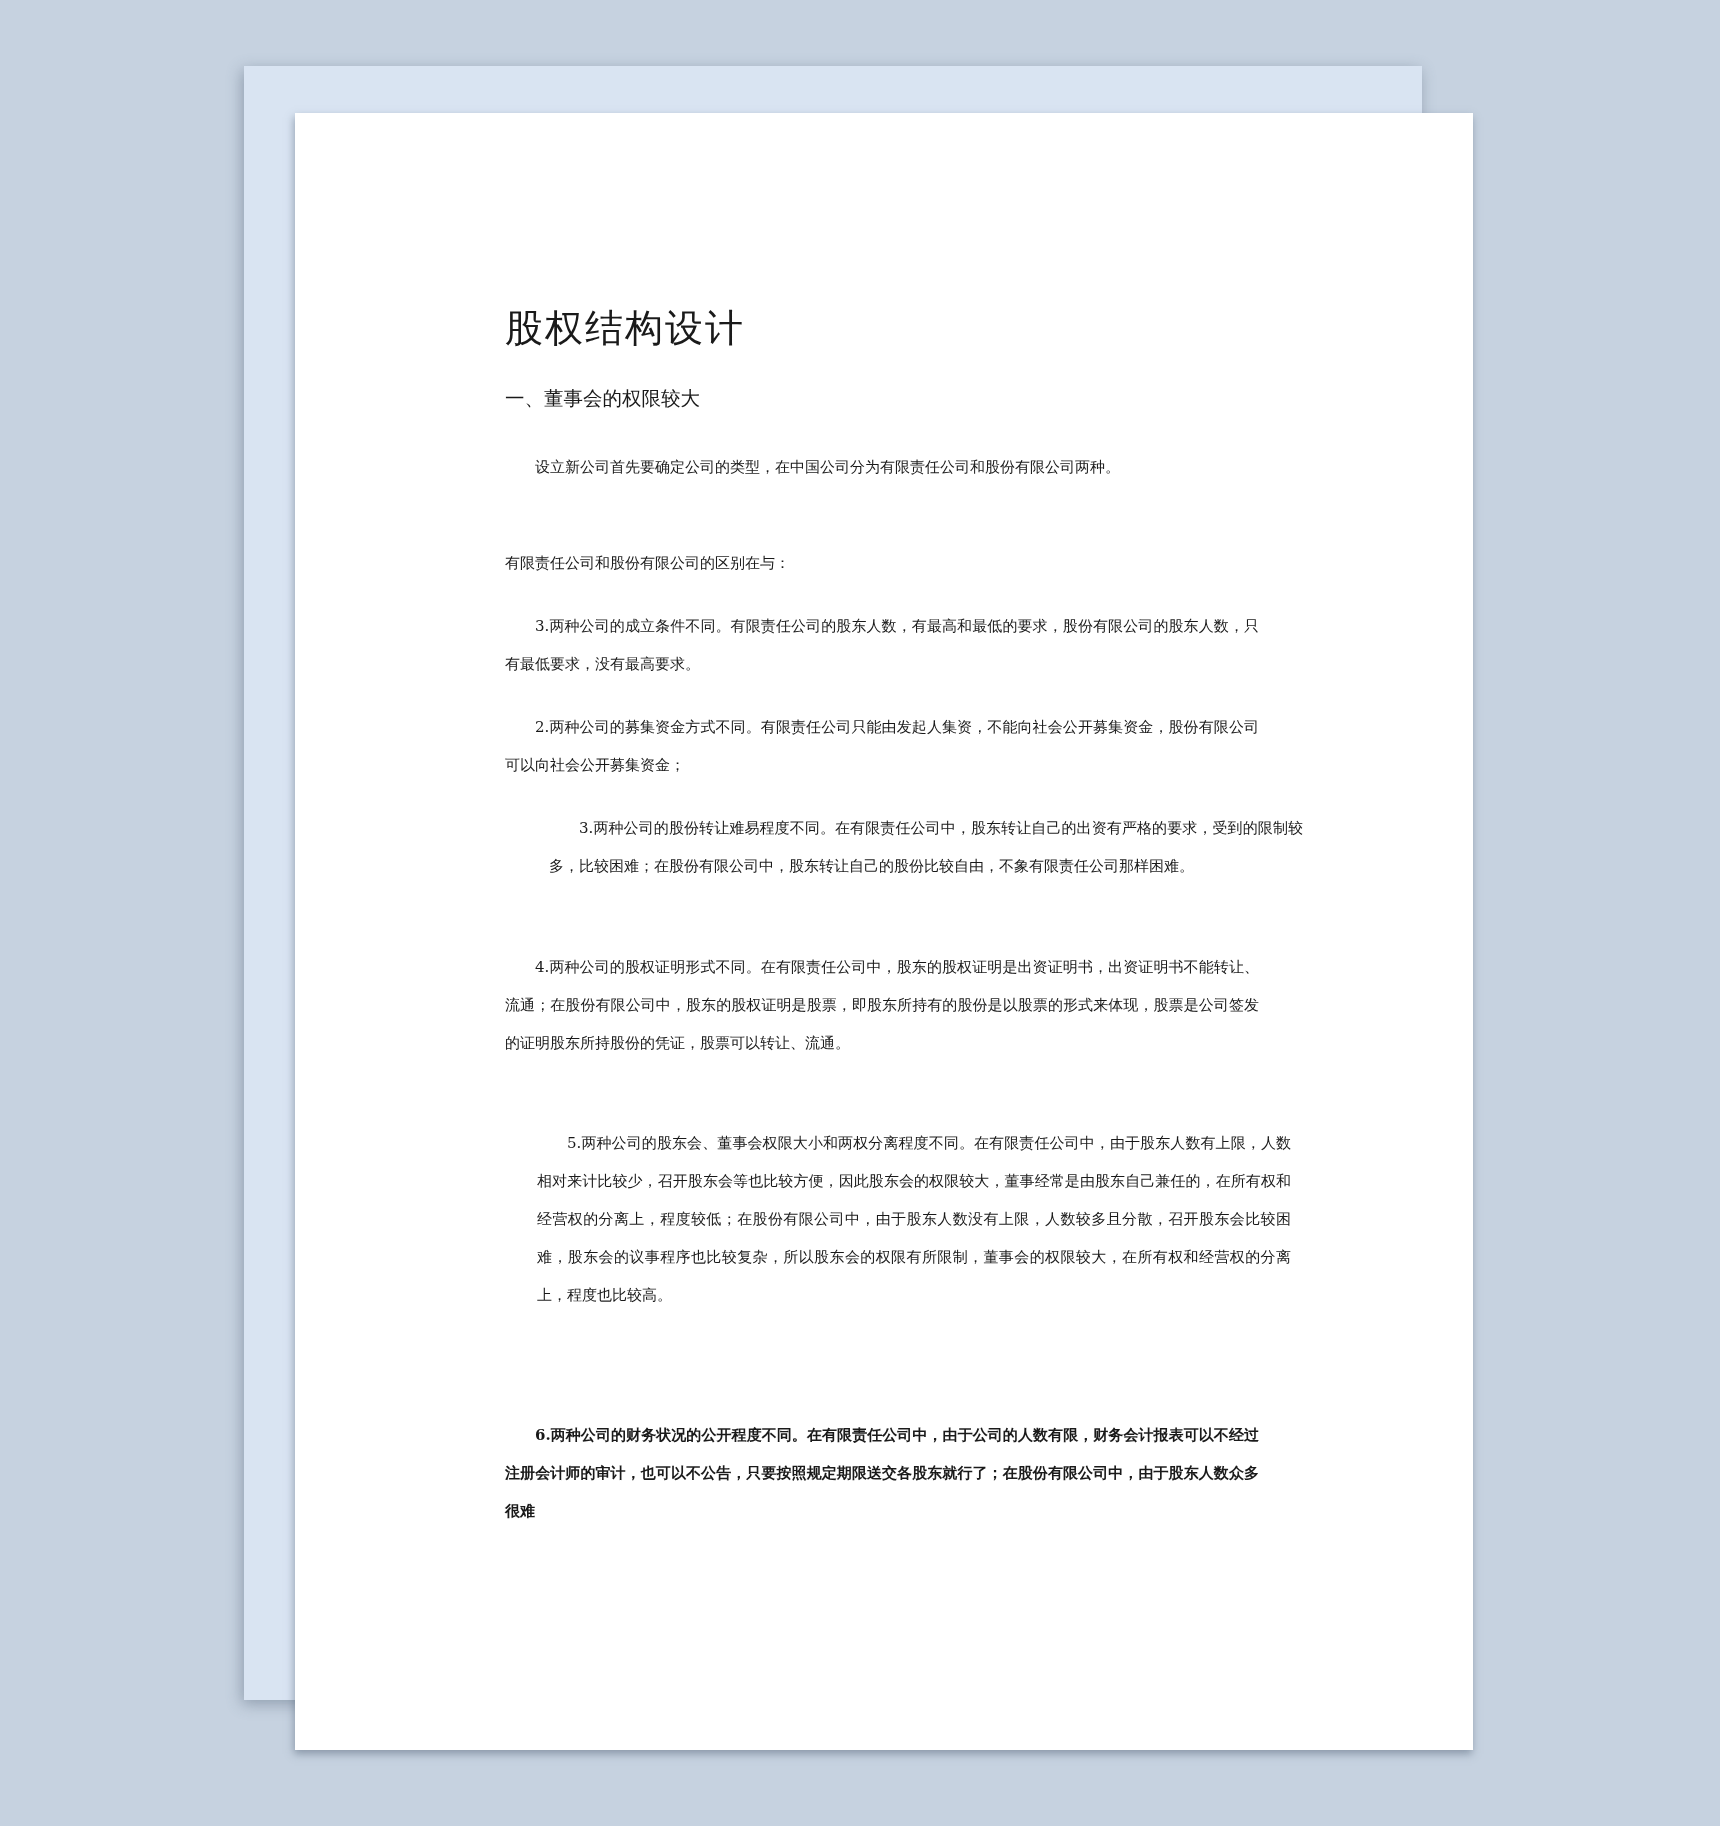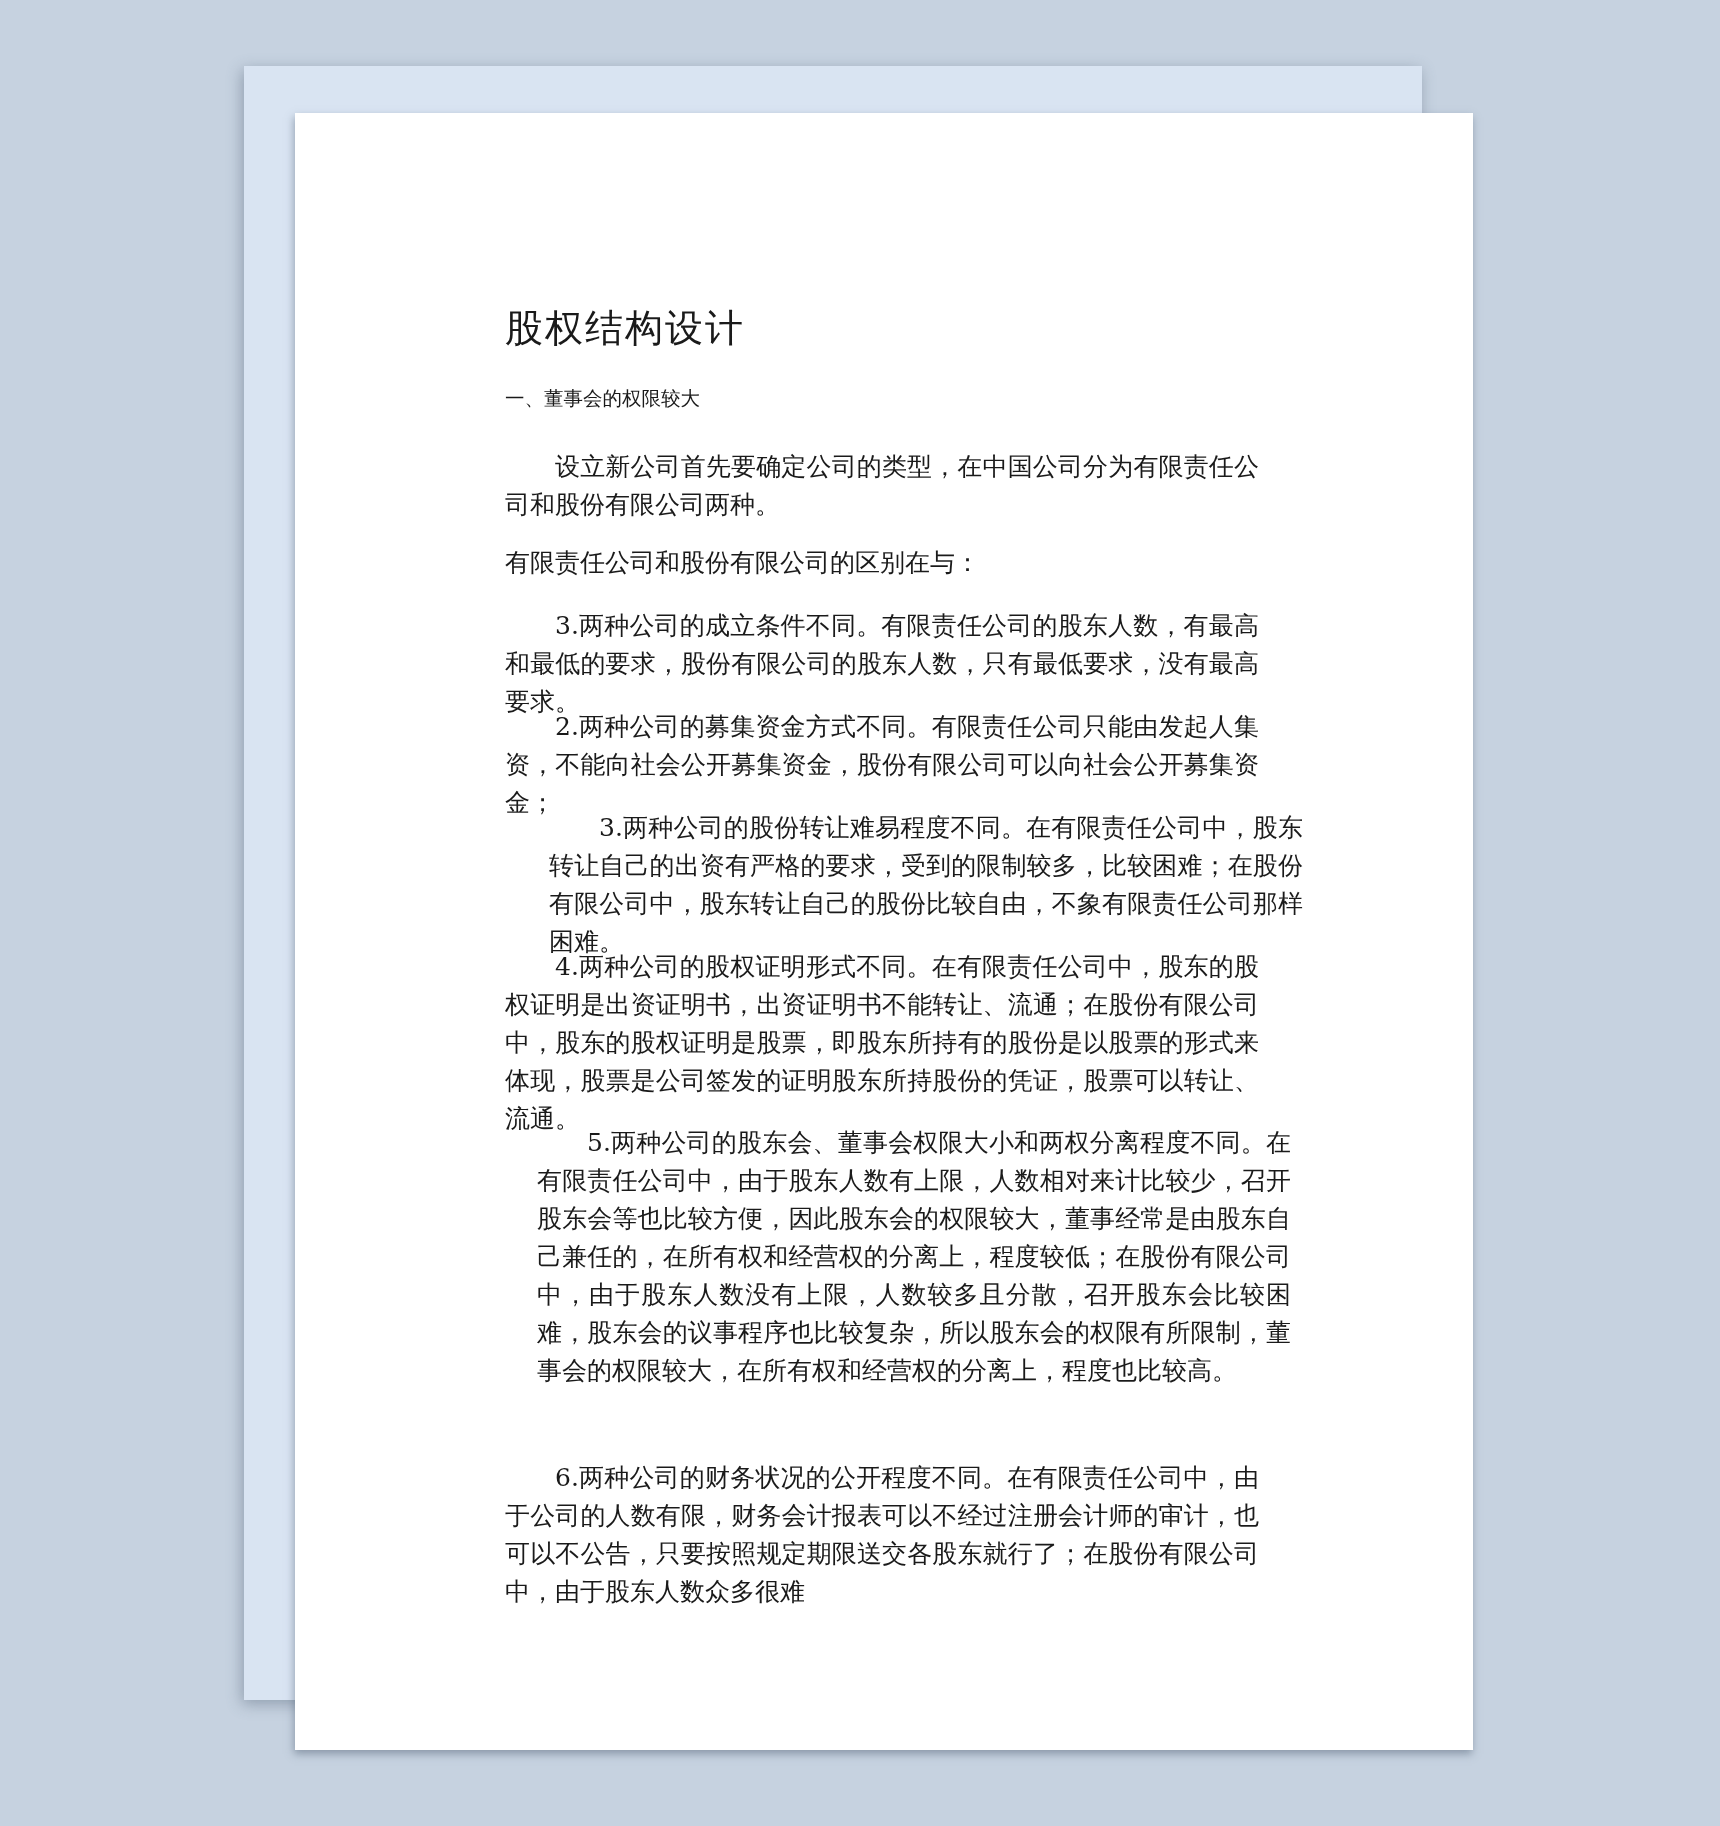--- a/index.html
+++ b/index.html
@@ -24,36 +24,36 @@
   }
   .title {
     position:absolute; top:190px; left:0; width:754px; 
     font-size:38px; letter-spacing:2px; color:#1a1a1a; margin:0; font-weight:normal;
   }
   .section-heading {
     position:absolute; top:272px; left:0; font-size:19.5px; margin:0; font-weight:normal;
   }
   p {
     position:absolute; left:0; width:754px; margin:0;
-    font-size:25px; line-height:38px; text-align:justify;
+    font-size:15px; line-height:38px; text-align:justify;
     text-align-last:left;
   }
   p.indent { text-indent:2em; }
 </style>
 </head>
 <body>
 
 <div class="back-page"></div>
 
 <div class="front-page">
   <div class="content">
     <h1 class="title">股权结构设计</h1>
     <h2 class="section-heading">一、董事会的权限较大</h2>
     <p class="indent" style="top:335px;">设立新公司首先要确定公司的类型，在中国公司分为有限责任公司和股份有限公司两种。</p>
     <p style="top:431px;">有限责任公司和股份有限公司的区别在与：</p>
     <p class="indent" style="top:494px;">3.两种公司的成立条件不同。有限责任公司的股东人数，有最高和最低的要求，股份有限公司的股东人数，只有最低要求，没有最高要求。</p>
     <p class="indent" style="top:595px;">2.两种公司的募集资金方式不同。有限责任公司只能由发起人集资，不能向社会公开募集资金，股份有限公司可以向社会公开募集资金；</p>
     <p class="indent" style="top:696px;margin-left:44px;">3.两种公司的股份转让难易程度不同。在有限责任公司中，股东转让自己的出资有严格的要求，受到的限制较多，比较困难；在股份有限公司中，股东转让自己的股份比较自由，不象有限责任公司那样困难。</p>
     <p class="indent" style="top:835px;">4.两种公司的股权证明形式不同。在有限责任公司中，股东的股权证明是出资证明书，出资证明书不能转让、流通；在股份有限公司中，股东的股权证明是股票，即股东所持有的股份是以股票的形式来体现，股票是公司签发的证明股东所持股份的凭证，股票可以转让、流通。</p>
     <p class="indent" style="top:1011px;margin-left:32px;">5.两种公司的股东会、董事会权限大小和两权分离程度不同。在有限责任公司中，由于股东人数有上限，人数相对来计比较少，召开股东会等也比较方便，因此股东会的权限较大，董事经常是由股东自己兼任的，在所有权和经营权的分离上，程度较低；在股份有限公司中，由于股东人数没有上限，人数较多且分散，召开股东会比较困难，股东会的议事程序也比较复杂，所以股东会的权限有所限制，董事会的权限较大，在所有权和经营权的分离上，程度也比较高。</p>
-    <p class="indent" style="top:1346px;">6.两种公司的财务状况的公开程度不同。在有限责任公司中，由于公司的人数有限，财务会计报表可以不经过注册会计师的审计，也可以不公告，只要按照规定期限送交各股东就行了；在股份有限公司中，由于股东人数众多很难</p>
+    <p class="indent" style="top:1303px;font-weight:bold;">6.两种公司的财务状况的公开程度不同。在有限责任公司中，由于公司的人数有限，财务会计报表可以不经过注册会计师的审计，也可以不公告，只要按照规定期限送交各股东就行了；在股份有限公司中，由于股东人数众多很难</p>
   </div>
 </div>
 
 </body></html>

